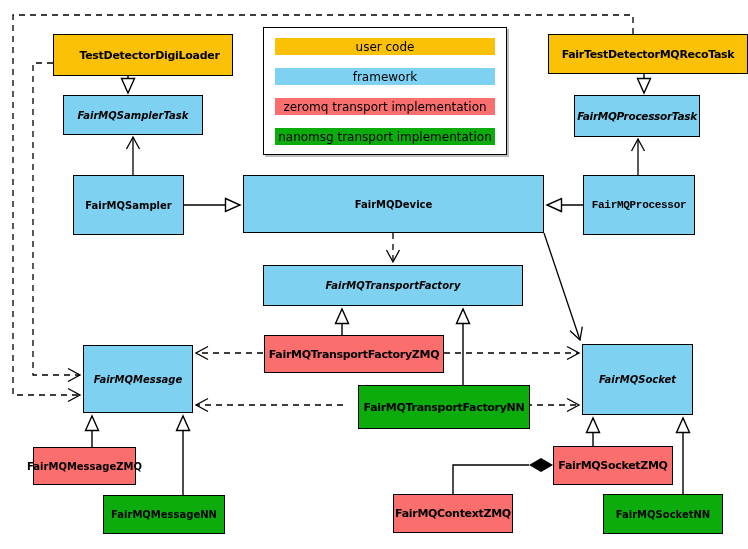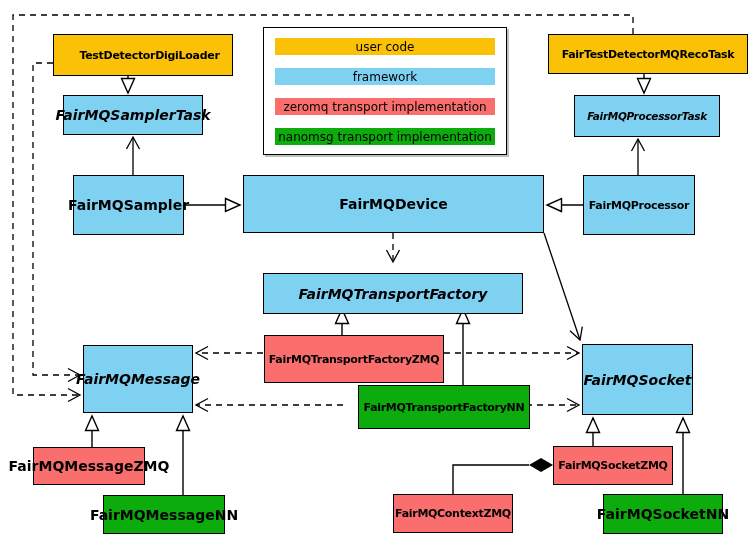--- a/index.html
+++ b/index.html
@@ -4,21 +4,21 @@
 <style>
   html,body{margin:0;padding:0;background:#fff;}
   #canvas{
     position:relative;width:748px;height:549px;background:#ffffff;
     font-family:"DejaVu Sans","Liberation Sans",sans-serif;overflow:hidden;
   }
   #wires{position:absolute;left:0;top:0;z-index:1;}
   .node{
     position:absolute;z-index:2;border:1.5px solid #000;box-sizing:border-box;
     display:flex;align-items:center;justify-content:center;
-    font-weight:bold;font-size:14px;color:#000;white-space:nowrap;text-align:center;
+    font-weight:bold;font-size:10px;color:#000;white-space:nowrap;text-align:center;
   }
   .node.long{font-size:11px;letter-spacing:-0.3px;}
   .node.tight{font-size:10.5px;letter-spacing:-0.3px;}
   .abstract{font-style:italic;}
   .user{background:#FBC106;}
   .fw{background:#7FD1F2;}
   .zmq{background:#FA6E6E;text-align:right;}
   .nn{background:#0CAC0C;}
   #legend{
     position:absolute;left:263px;top:27px;width:244px;height:128px;z-index:2;
@@ -87,39 +87,39 @@
       <span>nanomsg transport implementation</span>
     </div>
   </div>
 
   <div class="node user long" style="left:53px;top:34px;width:180px;height:42px;padding-left:13px;">TestDetectorDigiLoader</div>
 
   <div class="node user long" style="left:533px;top:34px;width:200px;height:40px;margin-left:15px;">FairTestDetectorMQRecoTask</div>
 
   <div class="node fw abstract" style="left:63px;top:95px;width:140px;height:40px;">FairMQSamplerTask</div>
 
-  <div class="node fw abstract tight" style="left:574px;top:95px;width:146px;height:42px;">FairMQProcessorTask</div>
+  <div class="node fw abstract tight" style="left:574px;top:95px;width:126px;height:42px;">FairMQProcessorTask</div>
 
   <div class="node fw" style="left:73px;top:175px;width:111px;height:60px;">FairMQSampler</div>
 
   <div class="node fw" style="left:243px;top:175px;width:301px;height:58px;">FairMQDevice</div>
 
-  <div class="node fw long" style="left:583px;top:175px;width:112px;height:60px;">FairMQProcessor</div>
+  <div class="node fw long" style="left:583px;top:175px;width:112px;height:60px;font-family:Liberation Mono, monospace;">FairMQProcessor</div>
 
-  <div class="node fw abstract" style="left:263px;top:265px;width:260px;height:41px;margin-top:8px;">FairMQTransportFactory</div>
+  <div class="node fw abstract" style="left:263px;top:265px;width:260px;height:41px;">FairMQTransportFactory</div>
 
-  <div class="node zmq long" style="left:264px;top:335px;width:180px;height:48px;">FairMQTransportFactoryZMQ</div>
+  <div class="node zmq long" style="left:264px;top:335px;width:180px;height:38px;">FairMQTransportFactoryZMQ</div>
 
   <div class="node nn long" style="left:358px;top:385px;width:172px;height:44px;">FairMQTransportFactoryNN</div>
 
   <div class="node fw abstract" style="left:582px;top:344px;width:111px;height:71px;">FairMQSocket</div>
 
   <div class="node fw abstract" style="left:83px;top:345px;width:110px;height:68px;">FairMQMessage</div>
 
-  <div class="node zmq" style="left:33px;top:447px;width:112px;height:38px;">FairMQMessageZMQ</div>
+  <div class="node zmq" style="left:33px;top:447px;width:103px;height:38px;">FairMQMessageZMQ</div>
 
   <div class="node nn" style="left:103px;top:495px;width:122px;height:39px;">FairMQMessageNN</div>
 
   <div class="node zmq long" style="left:553px;top:446px;width:120px;height:39px;">FairMQSocketZMQ</div>
 
   <div class="node nn" style="left:603px;top:494px;width:120px;height:40px;">FairMQSocketNN</div>
 
   <div class="node zmq long" style="left:393px;top:494px;width:120px;height:39px;">FairMQContextZMQ</div>
 
 </div>

